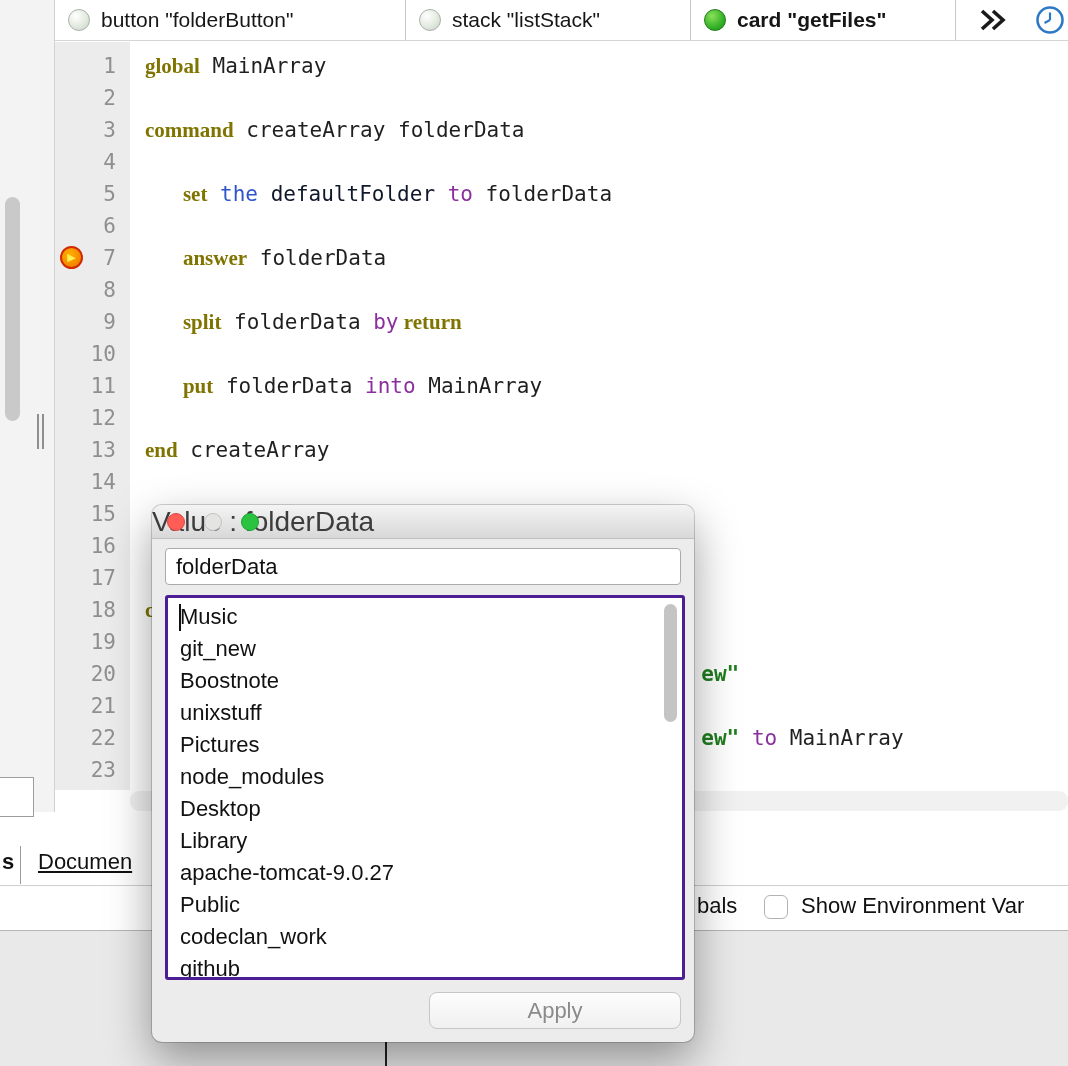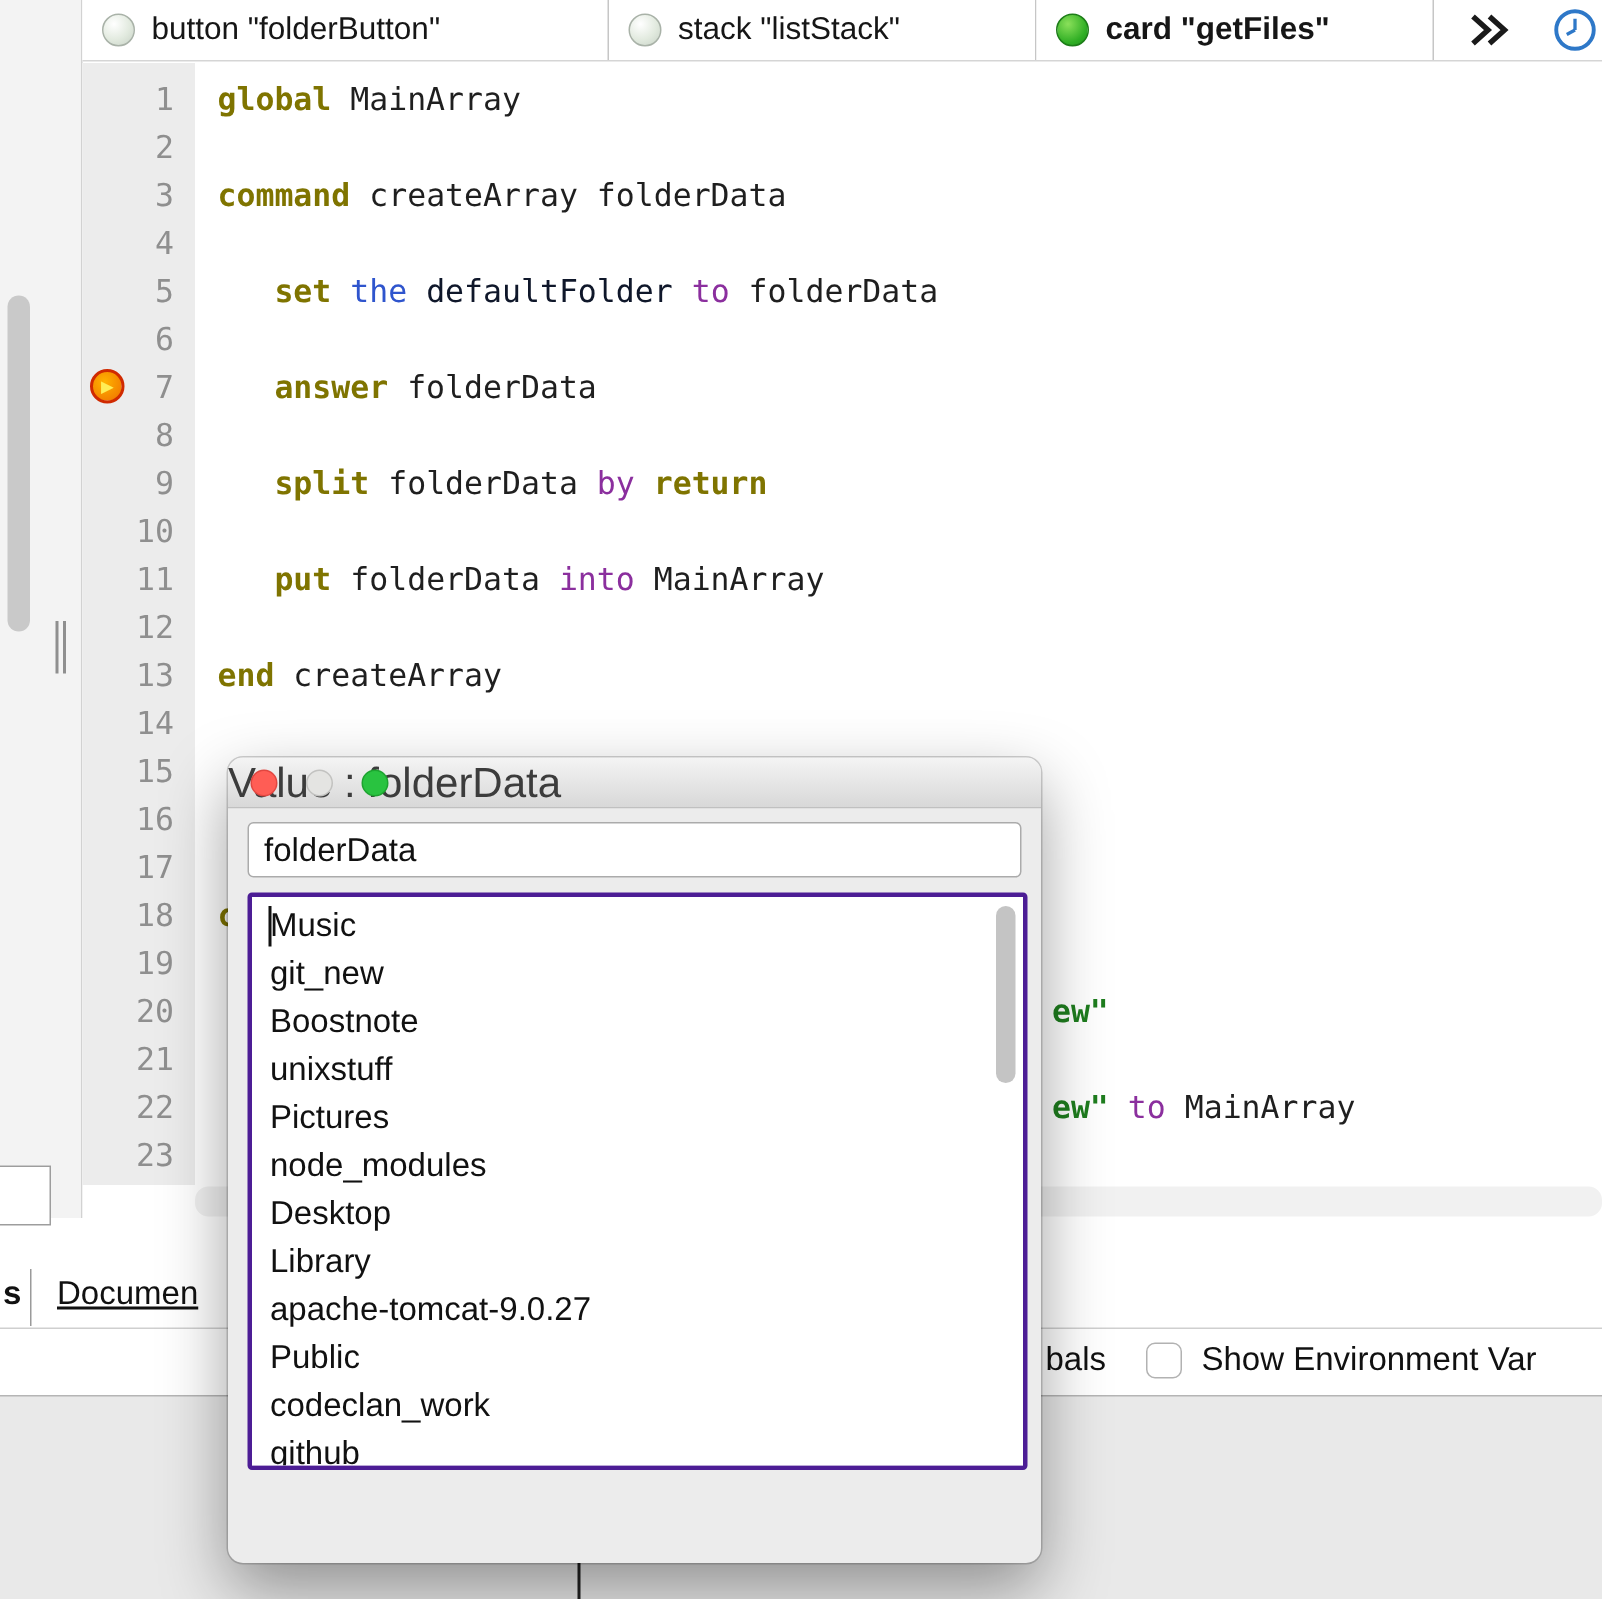--- a/index.html
+++ b/index.html
@@ -31,21 +31,21 @@
   
   .editor { position:absolute; left:55px; top:42px; width:1013px; height:770px; background:#ffffff; }
   .gutter { position:absolute; left:0; top:0; width:75px; height:748px; background:#ececec; padding-top:8px; }
   .gut-row { position:relative; height:32px; line-height:32px; text-align:right; padding-right:14px;
              font-family:"DejaVu Sans Mono", monospace; font-size:21px; color:#8f8f8f; }
   .bp { position:absolute; left:5px; top:4px; width:23px; height:23px; border-radius:50%;
         background:radial-gradient(circle at 40% 35%, #ffb300, #ef7000); border:2px solid #d02a00;
         color:#ffee55; font-size:11px; line-height:19px; text-align:center; font-family:"DejaVu Sans", sans-serif; }
   .code-area { position:absolute; left:75px; top:0; width:938px; height:748px; padding-top:8px; padding-left:15px; overflow:hidden; }
   .code-row { height:32px; line-height:32px; white-space:pre; font-family:"DejaVu Sans Mono", monospace; font-size:21px; }
-  .t-kw  { color:#7f7400; font-weight:bold; }
+  .t-kw  { color:#7f7400; font-weight:bold;font-family:Liberation Serif, serif; }
   .t-id  { color:#1f1f1f; }
   .t-prop{ color:#2f55cd; }
   .t-type{ color:#0f172a; }
   .t-op  { color:#8b2f9e; }
   .t-str { color:#1e7d1e; font-weight:bold; }
   .hscroll-strip { position:absolute; left:130px; top:791px; width:938px; height:20px; background:#f1f1f1; border-radius:9px; }
 
   
   .bottom-tabs-border { position:absolute; left:0; top:885px; width:1068px; height:1px; background:#cfcfcf; }
   .left-tab-frag { position:absolute; left:2px; top:849px; font-size:22px; font-weight:bold; color:#111; }
@@ -205,15 +205,16 @@
           <div class="list-item">Desktop</div>
           <div class="list-item">Library</div>
           <div class="list-item">apache-tomcat-9.0.27</div>
           <div class="list-item">Public</div>
           <div class="list-item">codeclan_work</div>
           <div class="list-item">github</div>
         </div>
       <div class="list-caret"></div>
       <div class="list-scroll-thumb"></div>
     </div>
+    <div class="dlg-apply">Apply</div>
   </div>
 
 </div>
 
 </body></html>

